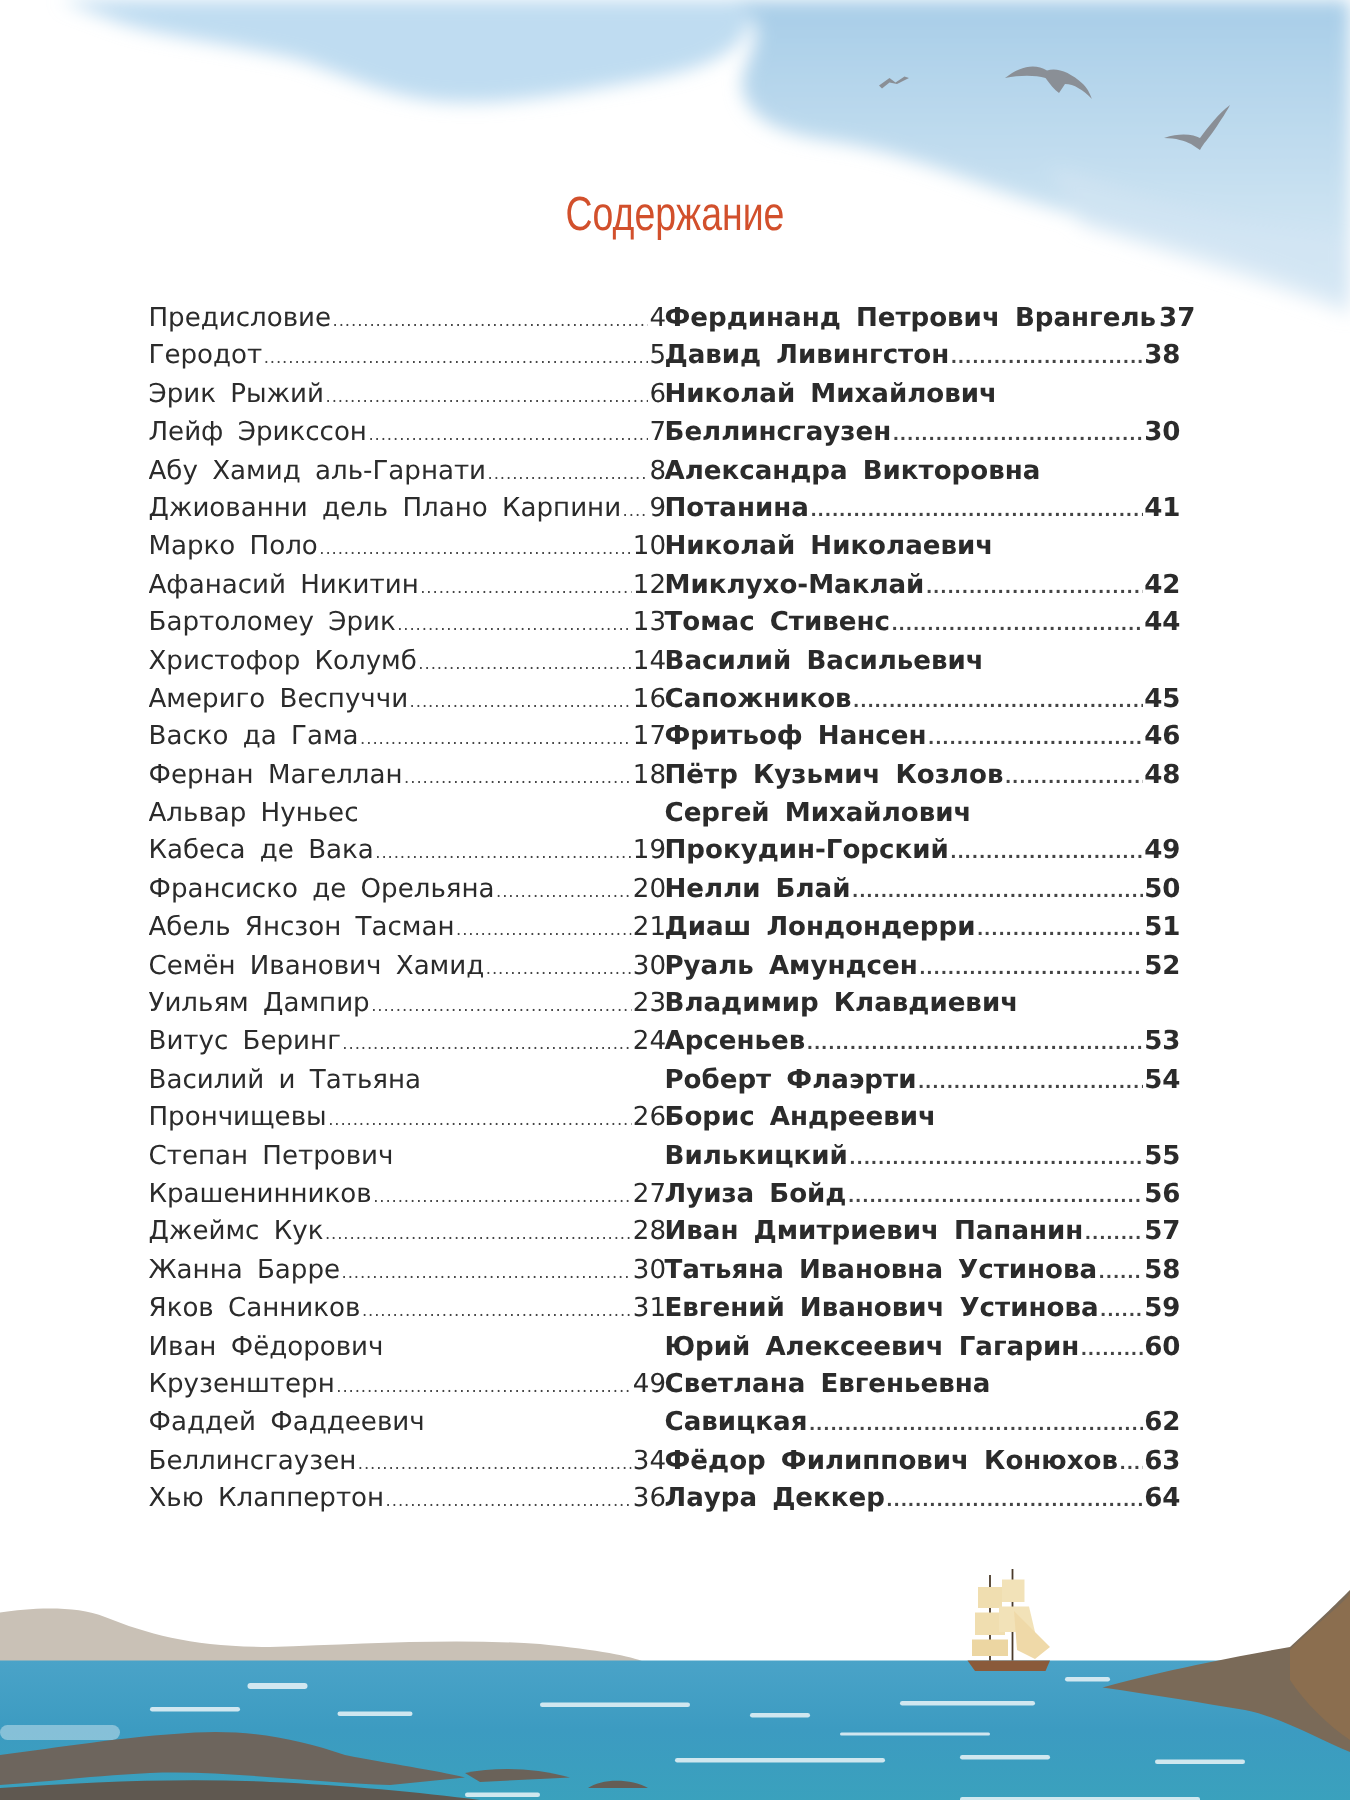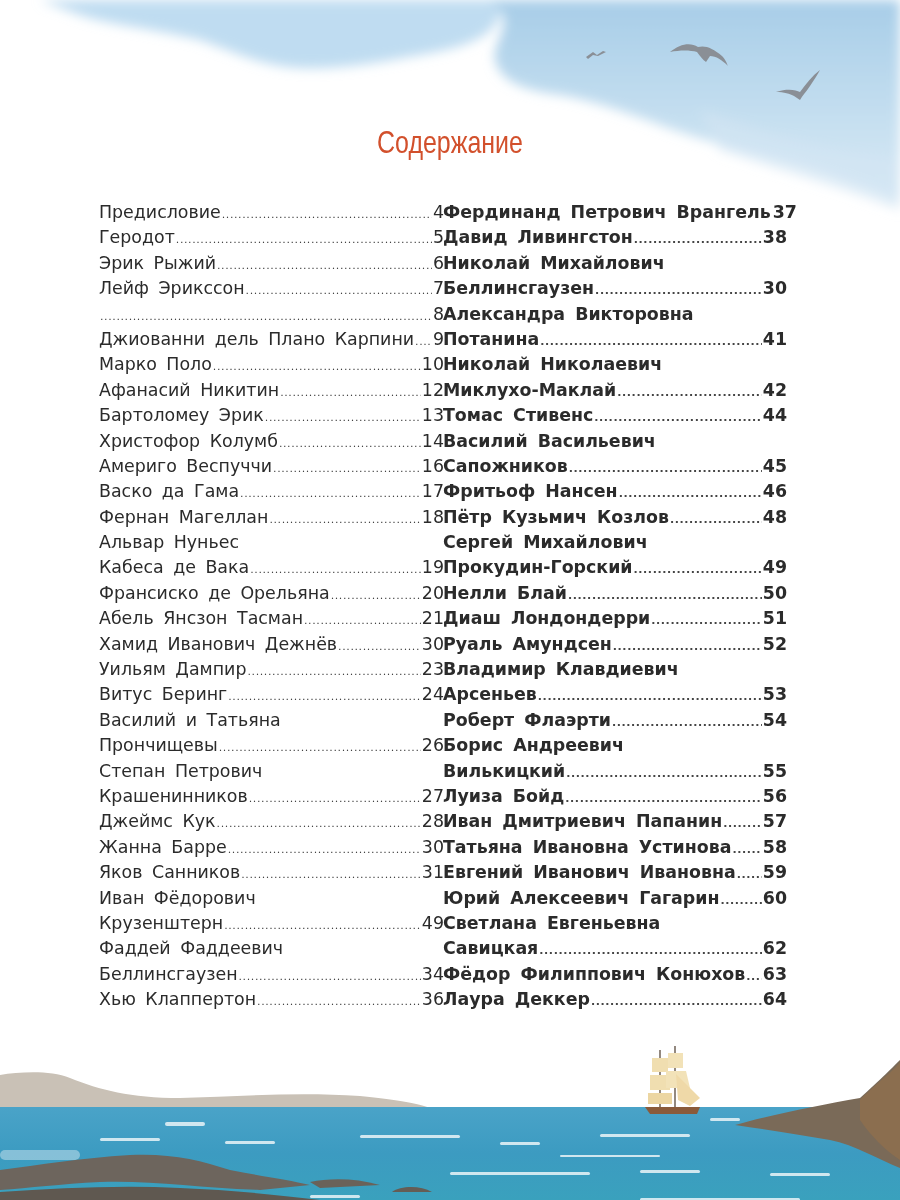--- a/index.html
+++ b/index.html
@@ -84,20 +84,21 @@
       <span class="name">Эрик Рыжий</span>
       <span class="dots"></span>
       <span class="page">6</span>
     </div>
     <div class="row">
       <span class="name">Лейф Эриксcон</span>
       <span class="dots"></span>
       <span class="page">7</span>
     </div>
     <div class="row">
+      <span class="name">Абу Хамид аль-Гарнати</span>
       <span class="dots"></span>
       <span class="page">8</span>
     </div>
     <div class="row">
       <span class="name">Джиованни дель Плано Карпини</span>
       <span class="dots"></span>
       <span class="page">9</span>
     </div>
     <div class="row">
       <span class="name">Марко Поло</span>
@@ -146,21 +147,21 @@
       <span class="name">Франсиско де Орельяна</span>
       <span class="dots"></span>
       <span class="page">20</span>
     </div>
     <div class="row">
       <span class="name">Абель Янсзон Тасман</span>
       <span class="dots"></span>
       <span class="page">21</span>
     </div>
     <div class="row">
-      <span class="name">Хамид Иванович Дежнёв</span>
+      <span class="name">Семён Иванович Хамид</span>
       <span class="dots"></span>
       <span class="page">30</span>
     </div>
     <div class="row">
       <span class="name">Уильям Дампир</span>
       <span class="dots"></span>
       <span class="page">23</span>
     </div>
     <div class="row">
       <span class="name">Витус Беринг</span>
@@ -331,21 +332,21 @@
       <span class="name">Иван Дмитриевич Папанин</span>
       <span class="dots"></span>
       <span class="page">57</span>
     </div>
     <div class="row">
       <span class="name">Татьяна Ивановна Устинова</span>
       <span class="dots"></span>
       <span class="page">58</span>
     </div>
     <div class="row">
-      <span class="name">Евгений Иванович Ивановна</span>
+      <span class="name">Евгений Иванович Устинова</span>
       <span class="dots"></span>
       <span class="page">59</span>
     </div>
     <div class="row">
       <span class="name">Юрий Алексеевич Гагарин</span>
       <span class="dots"></span>
       <span class="page">60</span>
     </div>
     <div class="row cont">
       <span class="name">Светлана Евгеньевна</span>

